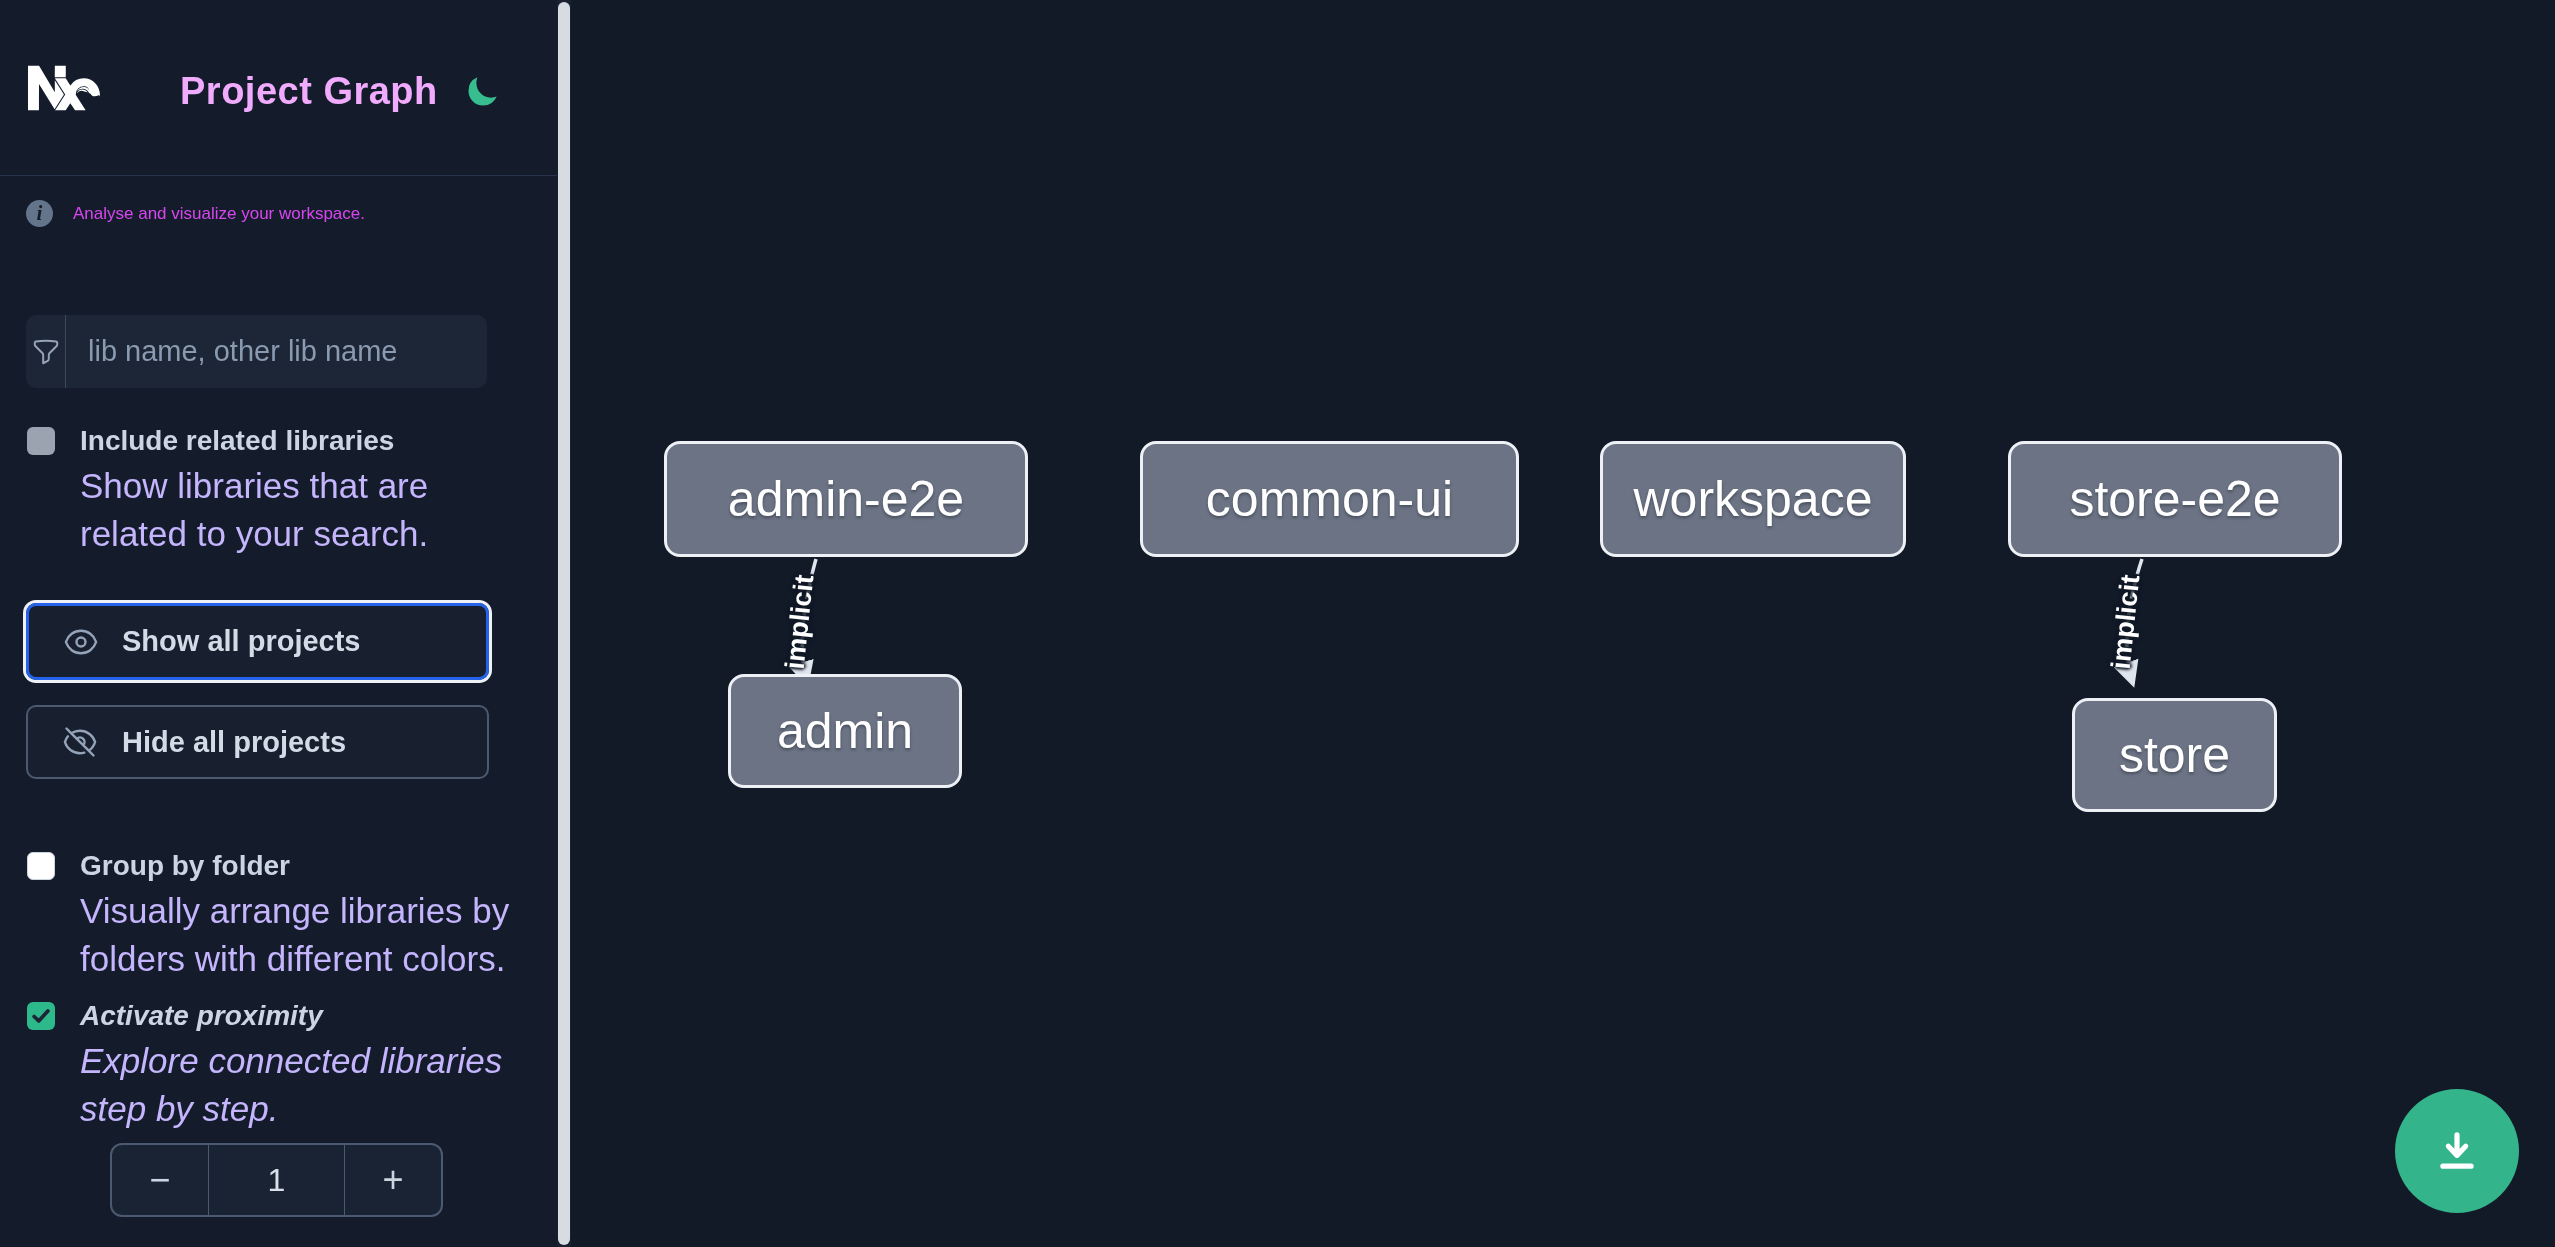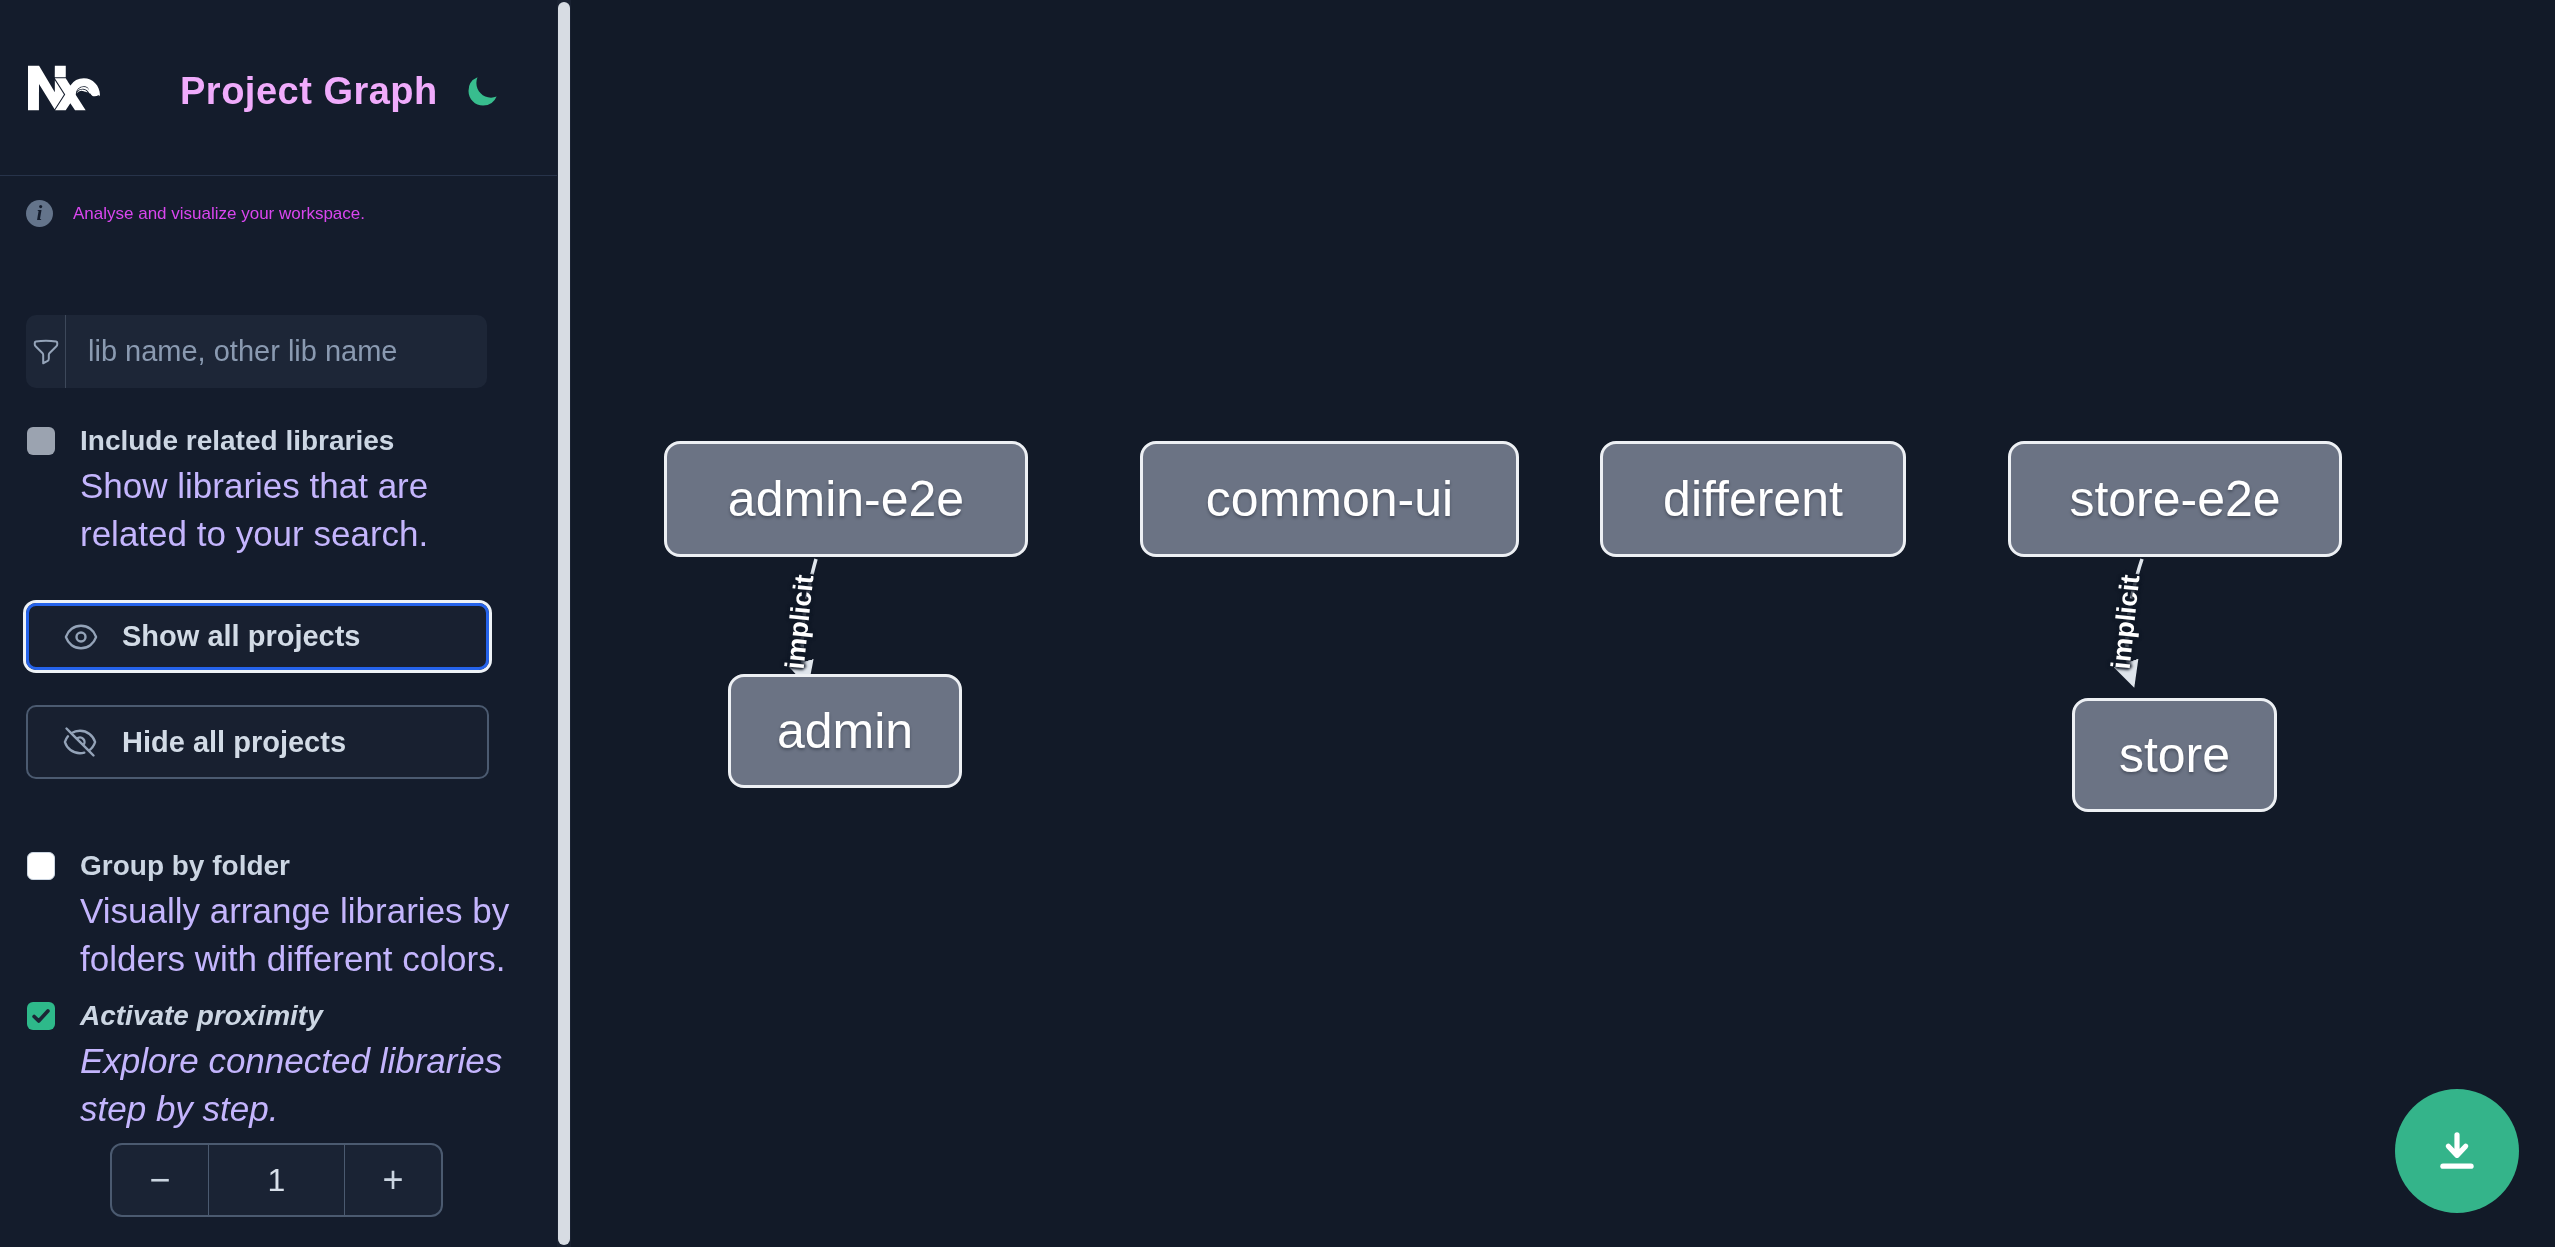--- a/index.html
+++ b/index.html
@@ -107,21 +107,21 @@
 
   .side-btn {
     position:absolute; left:26px; width:463px;
     display:flex; align-items:center; gap:24px; padding:0 34px;
     background:rgba(255,255,255,.02); border-radius:10px; cursor:pointer;
     font-family:"Liberation Sans", sans-serif;
     font-size:29px; font-weight:600; color:#d2dbe6;
   }
   .side-btn svg { width:36px; height:36px; stroke:#94a3b8; flex:0 0 auto; }
   .btn-show {
-    top:603px; height:67px;
+    top:603px; height:77px;
     border:3px solid #2563eb;
     box-shadow:0 0 0 3px #eef2f7;
     gap:23px;
   }
   .btn-hide {
     top:705px; height:74px;
     border:2px solid #4b5a70;
   }
 
   .stepper {
@@ -167,21 +167,21 @@
       </marker>
     </defs>
     <g>
         <path d="M 816 559 C 806 595, 796 645, 807 684" class="edge-path" marker-end="url(#arrow)"></path>
         <path d="M 2142 559 C 2130 595, 2120 645, 2133 684" class="edge-path" marker-end="url(#arrow)"></path>
       </g>
   </svg>
   <div>
       <div class="graph-node" style="left: 664px; top: 441px; width: 364px; height: 116px;">admin-e2e</div>
       <div class="graph-node" style="left: 1124px; top: 441px; width: 379px; height: 116px; margin-left: 16px;">common-ui</div>
-      <div class="graph-node" style="left: 1600px; top: 441px; width: 306px; height: 116px;">different</div>
+      <div class="graph-node" style="left: 1600px; top: 441px; width: 306px; height: 116px;">workspace</div>
       <div class="graph-node" style="left: 2008px; top: 441px; width: 334px; height: 116px;">store-e2e</div>
       <div class="graph-node" style="left: 728px; top: 674px; width: 234px; height: 114px;">admin</div>
       <div class="graph-node" style="left: 2072px; top: 698px; width: 205px; height: 114px;">store</div>
     </div>
 <div class="edge-label" style="left: 800px; top: 622px; transform: translate(-50%, -50%) rotate(-84deg);">implicit</div>
     <div class="edge-label" style="left: 2126px; top: 622px; transform: translate(-50%, -50%) rotate(-84deg);">implicit</div>
   </div>
 
 <div class="sidebar">
 

